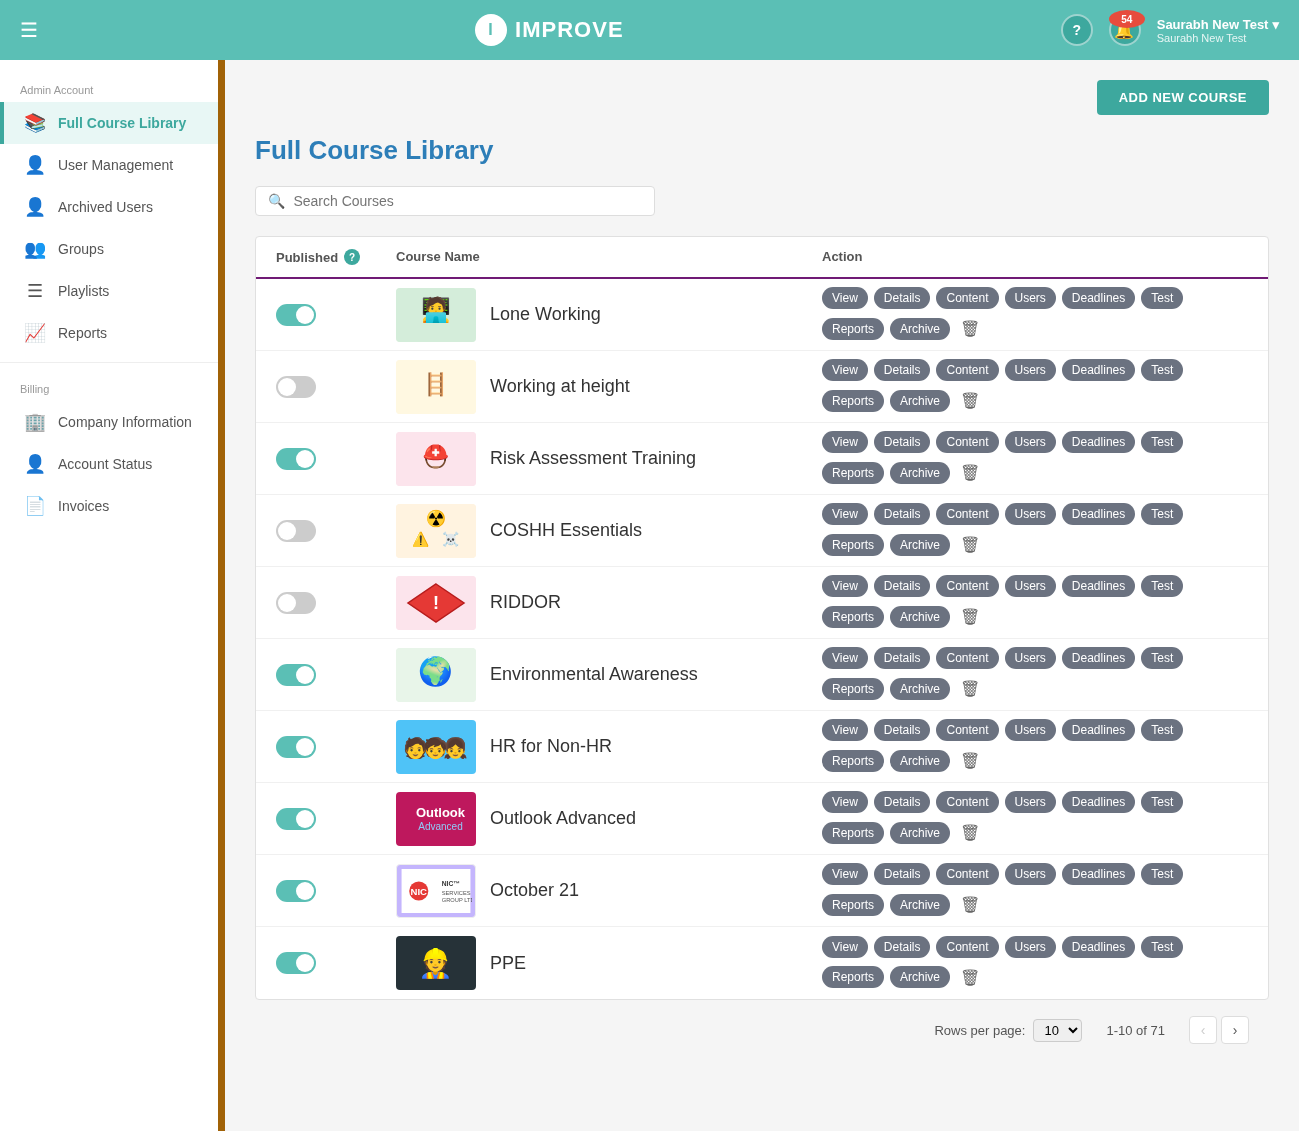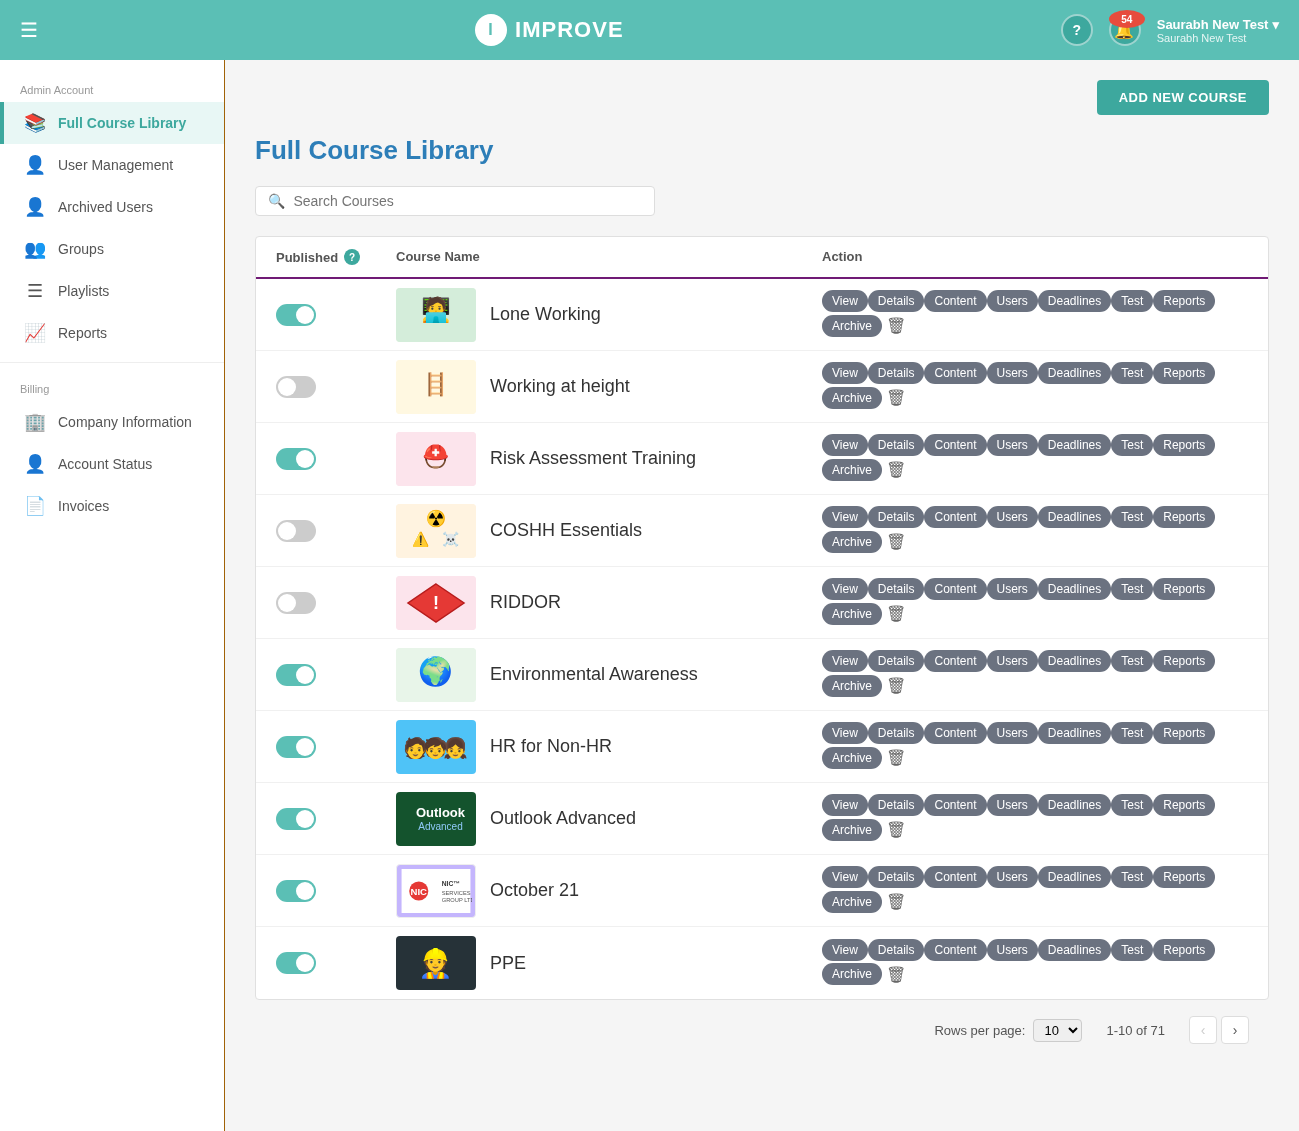--- a/index.html
+++ b/index.html
@@ -42,21 +42,21 @@
     }
     .user-info { color: white; }
     .user-name { font-weight: bold; font-size: 13px; display: flex; align-items: center; gap: 4px; cursor: pointer; }
     .user-sub { font-size: 11px; opacity: 0.85; }
 
     
     .layout { display: flex; min-height: calc(100vh - 60px); }
 
     
     .sidebar {
-      width: 225px; background: white; border-right: 1px solid #a16207;
+      width: 225px; background: white; border-right: 7px solid #a16207;
       flex-shrink: 0; padding-top: 12px;
     }
     .sidebar-section-label {
       font-size: 11px; color: #999; padding: 12px 20px 6px;
       text-transform: none; font-weight: 500;
     }
     .sidebar-item {
       display: flex; align-items: center; gap: 12px;
       padding: 10px 20px; cursor: pointer; color: #555;
       font-size: 14px; border-left: 4px solid transparent;
@@ -113,21 +113,21 @@
 
     .table-row {
       display: grid; grid-template-columns: 120px 1fr 1fr;
       border-bottom: 1px solid #f0f0f0; padding: 8px 20px;
       align-items: center; min-height: 72px;
     }
     .table-row:last-child { border-bottom: none; }
 
     .col-published { display: flex; align-items: center; }
     .col-name { display: flex; align-items: center; gap: 14px; }
-    .col-action { display: flex; align-items: center; flex-wrap: wrap; }
+    .col-action { display: flex; align-items: center; gap: 6px; flex-wrap: wrap; }
 
     
     .toggle {
       width: 40px; height: 22px; border-radius: 11px;
       position: relative; cursor: pointer; flex-shrink: 0;
     }
     .toggle.on { background: #5bbfb5; }
     .toggle.off { background: #ccc; }
     .toggle-knob {
       position: absolute; top: 2px; width: 18px; height: 18px;
@@ -482,21 +482,21 @@
         </div>
       </div>
 
       <div class="table-row">
         <div class="col-published">
           <div class="toggle on">
               <div class="toggle-knob"></div>
             </div>
         </div>
         <div class="col-name">
-          <div class="course-img" style="background:#14532d; display:flex; flex-direction:column; align-items:center; justify-content:center; width:80px; height:54px; border-radius:4px;padding-left:9px;">
+          <div class="course-img" style="background:#be185d; display:flex; flex-direction:column; align-items:center; justify-content:center; width:80px; height:54px; border-radius:4px;padding-left:9px;">
             <span style="color:white; font-size:13px; font-weight:bold; line-height:1.2;">Outlook</span>
             <span style="color:#90caf9; font-size:10px;">Advanced</span>
           </div>
           <span class="course-name">Outlook Advanced</span>
         </div>
         <div class="col-action">
           <button class="action-btn">View</button>
           <button class="action-btn">Details</button>
           <button class="action-btn">Content</button>
           <button class="action-btn">Users</button>

